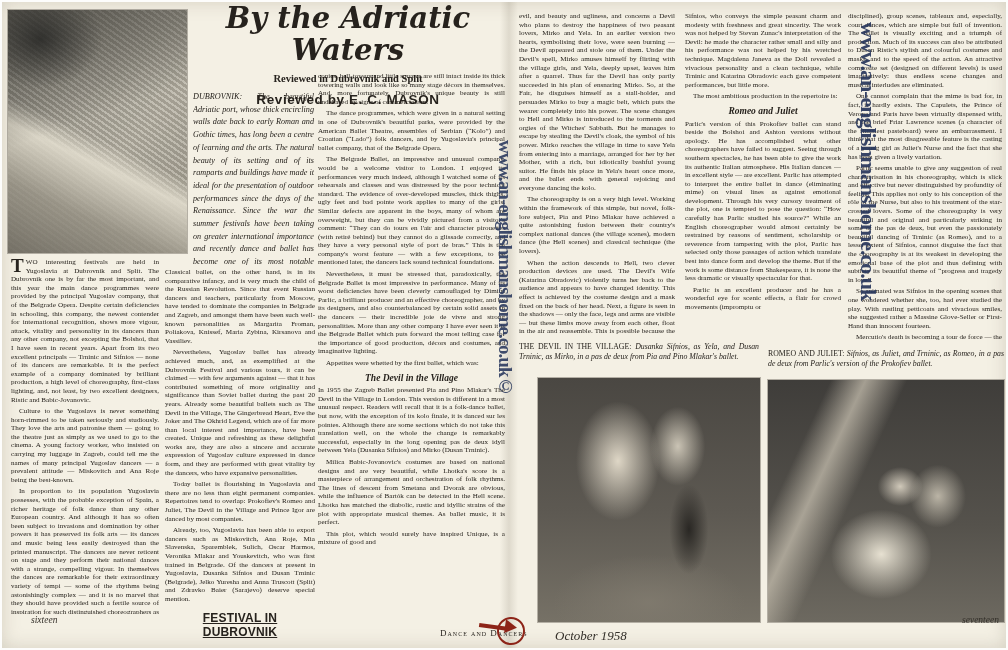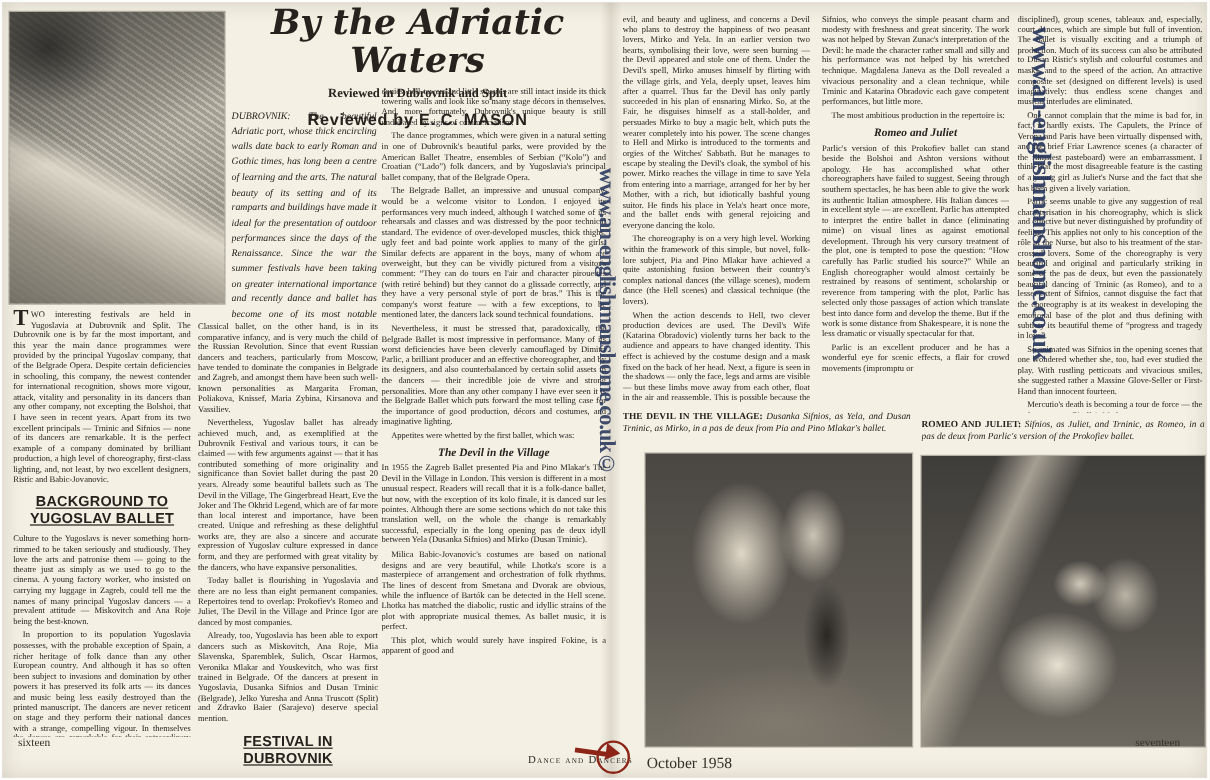--- a/index.html
+++ b/index.html
@@ -18,23 +18,23 @@
   .col-heading{font-family:"Liberation Sans",sans-serif;font-weight:bold;font-size:12px;line-height:14px;
                text-align:center;text-decoration:underline;margin:7px 2px 6px 2px;letter-spacing:.2px;}
   .sub-heading{font-style:italic;font-weight:bold;font-size:9.5px;text-align:center;margin:6px 0 4px 0;}
   .headline{font-style:italic;font-weight:bold;font-size:29px;line-height:32px;text-align:center;
             font-family:"DejaVu Serif",serif;}
   .subtitle{font-weight:bold;font-size:10.5px;text-align:center;margin-top:7px;}
   .byline{font-family:"Liberation Sans",sans-serif;font-weight:bold;font-size:13.5px;text-align:center;
           margin-top:8px;letter-spacing:.6px;}
   .lede{font-style:italic;font-size:8.2px;line-height:12.7px;text-align:justify;overflow:hidden;}
   .caption{font-size:7.8px;line-height:9.8px;text-align:justify;overflow:hidden;}
-  .caption .lead{font-weight:bold;}
+  .caption .lead{font-weight:normal;}
   .caption .rest{font-style:italic;}
-  .folio{font-size:9.5px;color:#34302a;}
+  .folio{font-style:italic;font-size:9.5px;color:#34302a;margin-left:16px;}
   .mag-name{font-variant:small-caps;font-size:9px;letter-spacing:1px;color:#2c2823;}
   
   .photo{box-shadow:0 0 0 1px rgba(60,55,45,.35);}
   #photo-aerial{background:
      radial-gradient(90px 70px at 18% 12%,rgba(40,40,38,.85),rgba(40,40,38,0) 70%),
      linear-gradient(160deg,rgba(70,68,62,.8) 0%,rgba(70,68,62,.35) 28%,rgba(0,0,0,0) 45%),
      linear-gradient(205deg,rgba(0,0,0,0) 52%,rgba(225,220,205,.9) 60%,rgba(150,145,132,.85) 78%,rgba(110,106,96,.9) 100%),
      repeating-linear-gradient(35deg,rgba(255,255,255,.16) 0 2px,rgba(0,0,0,.12) 2px 5px),
      linear-gradient(135deg,#8d8a80,#b9b4a6 60%,#a29d8f);}
   #photo-devil{background:
@@ -74,21 +74,20 @@
   <div class="abs" style="left:190px;top:0;width:312px;">
     <div class="headline">By the Adriatic Waters</div>
     <div class="subtitle">Reviewed in Dubrovnik and Split</div>
     <div class="byline">Reviewed by E. C. MASON</div>
   </div>
 
   <div class="abs lede" style="left:191px;top:89px;width:121px;height:174px;">DUBROVNIK: The beautiful Adriatic port, whose thick encircling walls date back to early Roman and Gothic times, has long been a centre of learning and the arts. The natural beauty of its setting and of its ramparts and buildings have made it ideal for the presentation of outdoor performances since the days of the Renaissance. Since the war the summer festivals have been taking on greater international importance and recently dance and ballet has become one of its most notable features.</div>
 
   <div class="abs body-text" style="left:9px;top:256px;width:148px;height:356px;">
     <p class="dropcap">TWO interesting festivals are held in Yugoslavia at Dubrovnik and Split. The Dubrovnik one is by far the most important, and this year the main dance programmes were provided by the principal Yugoslav company, that of the Belgrade Opera. Despite certain deficiencies in schooling, this company, the newest contender for international recognition, shows more vigour, attack, vitality and personality in its dancers than any other company, not excepting the Bolshoi, that I have seen in recent years. Apart from its two excellent principals — Trninic and Sifnios — none of its dancers are remarkable. It is the perfect example of a company dominated by brilliant production, a high level of choreography, first-class lighting, and, not least, by two excellent designers, Ristic and Babic-Jovanovic.</p>
-    <div class="col-heading">BACKGROUND TO YUGOSLAV BALLET</div>
     <p>Culture to the Yugoslavs is never something horn-rimmed to be taken seriously and studiously. They love the arts and patronise them — going to the theatre just as simply as we used to go to the cinema. A young factory worker, who insisted on carrying my luggage in Zagreb, could tell me the names of many principal Yugoslav dancers — a prevalent attitude — Miskovitch and Ana Roje being the best-known.</p>
     <p>In proportion to its population Yugoslavia possesses, with the probable exception of Spain, a richer heritage of folk dance than any other European country. And although it has so often been subject to invasions and domination by other powers it has preserved its folk arts — its dances and music being less easily destroyed than the printed manuscript. The dancers are never reticent on stage and they perform their national dances with a strange, compelling vigour. In themselves the dances are remarkable for their extraordinary variety of tempi — some of the rhythms being astonishingly complex — and it is no marvel that they should have provided such a fertile source of inspiration for such distinguished choreographers as Pia and Pino Mlakar.</p>
   </div>
 
   <div class="abs body-text" style="left:163px;top:266px;width:150px;height:374px;">
     <p>Classical ballet, on the other hand, is in its comparative infancy, and is very much the child of the Russian Revolution. Since that event Russian dancers and teachers, particularly from Moscow, have tended to dominate the companies in Belgrade and Zagreb, and amongst them have been such well-known personalities as Margarita Froman, Poliakova, Knissef, Maria Zybina, Kirsanova and Vassiliev.</p>
     <p>Nevertheless, Yugoslav ballet has already achieved much, and, as exemplified at the Dubrovnik Festival and various tours, it can be claimed — with few arguments against — that it has contributed something of more originality and significance than Soviet ballet during the past 20 years. Already some beautiful ballets such as The Devil in the Village, The Gingerbread Heart, Eve the Joker and The Okhrid Legend, which are of far more than local interest and importance, have been created. Unique and refreshing as these delightful works are, they are also a sincere and accurate expression of Yugoslav culture expressed in dance form, and they are performed with great vitality by the dancers, who have expansive personalities.</p>
     <p>Today ballet is flourishing in Yugoslavia and there are no less than eight permanent companies. Repertoires tend to overlap: Prokofiev's Romeo and Juliet, The Devil in the Village and Prince Igor are danced by most companies.</p>
     <p>Already, too, Yugoslavia has been able to export dancers such as Miskovitch, Ana Roje, Mia Slavenska, Sparemblek, Sulich, Oscar Harmos, Veronika Mlakar and Youskevitch, who was first trained in Belgrade. Of the dancers at present in Yugoslavia, Dusanka Sifnios and Dusan Trninic (Belgrade), Jelko Yuresha and Anna Truscott (Split) and Zdravko Baier (Sarajevo) deserve special mention.</p>
     <div class="col-heading">FESTIVAL IN DUBROVNIK</div>
@@ -97,21 +96,21 @@
 
   <div class="abs body-text" style="left:316px;top:70px;width:187px;height:566px;">
     <p>conies, bell-towers and little squares are still intact inside its thick towering walls and look like so many stage décors in themselves. And, more fortunately, Dubrovnik's unique beauty is still undebased by signs of commercialism.</p>
     <p>The dance programmes, which were given in a natural setting in one of Dubrovnik's beautiful parks, were provided by the American Ballet Theatre, ensembles of Serbian (“Kolo”) and Croatian (“Lado”) folk dancers, and by Yugoslavia's principal ballet company, that of the Belgrade Opera.</p>
     <p>The Belgrade Ballet, an impressive and unusual company, would be a welcome visitor to London. I enjoyed its performances very much indeed, although I watched some of its rehearsals and classes and was distressed by the poor technical standard. The evidence of over-developed muscles, thick thighs, ugly feet and bad pointe work applies to many of the girls. Similar defects are apparent in the boys, many of whom are overweight, but they can be vividly pictured from a visitor's comment: “They can do tours en l'air and character pirouettes (with retiré behind) but they cannot do a glissade correctly, and they have a very personal style of port de bras.” This is the company's worst feature — with a few exceptions, to be mentioned later, the dancers lack sound technical foundations.</p>
     <p>Nevertheless, it must be stressed that, paradoxically, the Belgrade Ballet is most impressive in performance. Many of its worst deficiencies have been cleverly camouflaged by Dimitri Parlic, a brilliant producer and an effective choreographer, and by its designers, and also counterbalanced by certain solid assets in the dancers — their incredible joie de vivre and strong personalities. More than any other company I have ever seen it is the Belgrade Ballet which puts forward the most telling case for the importance of good production, décors and costumes, and imaginative lighting.</p>
     <p>Appetites were whetted by the first ballet, which was:</p>
     <div class="sub-heading">The Devil in the Village</div>
     <p>In 1955 the Zagreb Ballet presented Pia and Pino Mlakar's The Devil in the Village in London. This version is different in a most unusual respect. Readers will recall that it is a folk-dance ballet, but now, with the exception of its kolo finale, it is danced sur les pointes. Although there are some sections which do not take this translation well, on the whole the change is remarkably successful, especially in the long opening pas de deux idyll between Yela (Dusanka Sifnios) and Mirko (Dusan Trninic).</p>
     <p>Milica Babic-Jovanovic's costumes are based on national designs and are very beautiful, while Lhotka's score is a masterpiece of arrangement and orchestration of folk rhythms. The lines of descent from Smetana and Dvorak are obvious, while the influence of Bartók can be detected in the Hell scene. Lhotka has matched the diabolic, rustic and idyllic strains of the plot with appropriate musical themes. As ballet music, it is perfect.</p>
-    <p>This plot, which would surely have inspired Fokine, is a apparent of good and</p>
+    <p>This plot, which would surely have inspired Unique, is a mixture of good and</p>
   </div>
 
   <div class="abs folio" style="left:13px;top:613px;">sixteen</div>
   <div class="abs mag-name" style="left:438px;top:626px;">Dance and Dancers</div>
 
   <div class="abs" id="red-arrow">
     <div class="shaft"></div>
     <div class="head"></div>
     <div class="ring"></div>
   </div>

